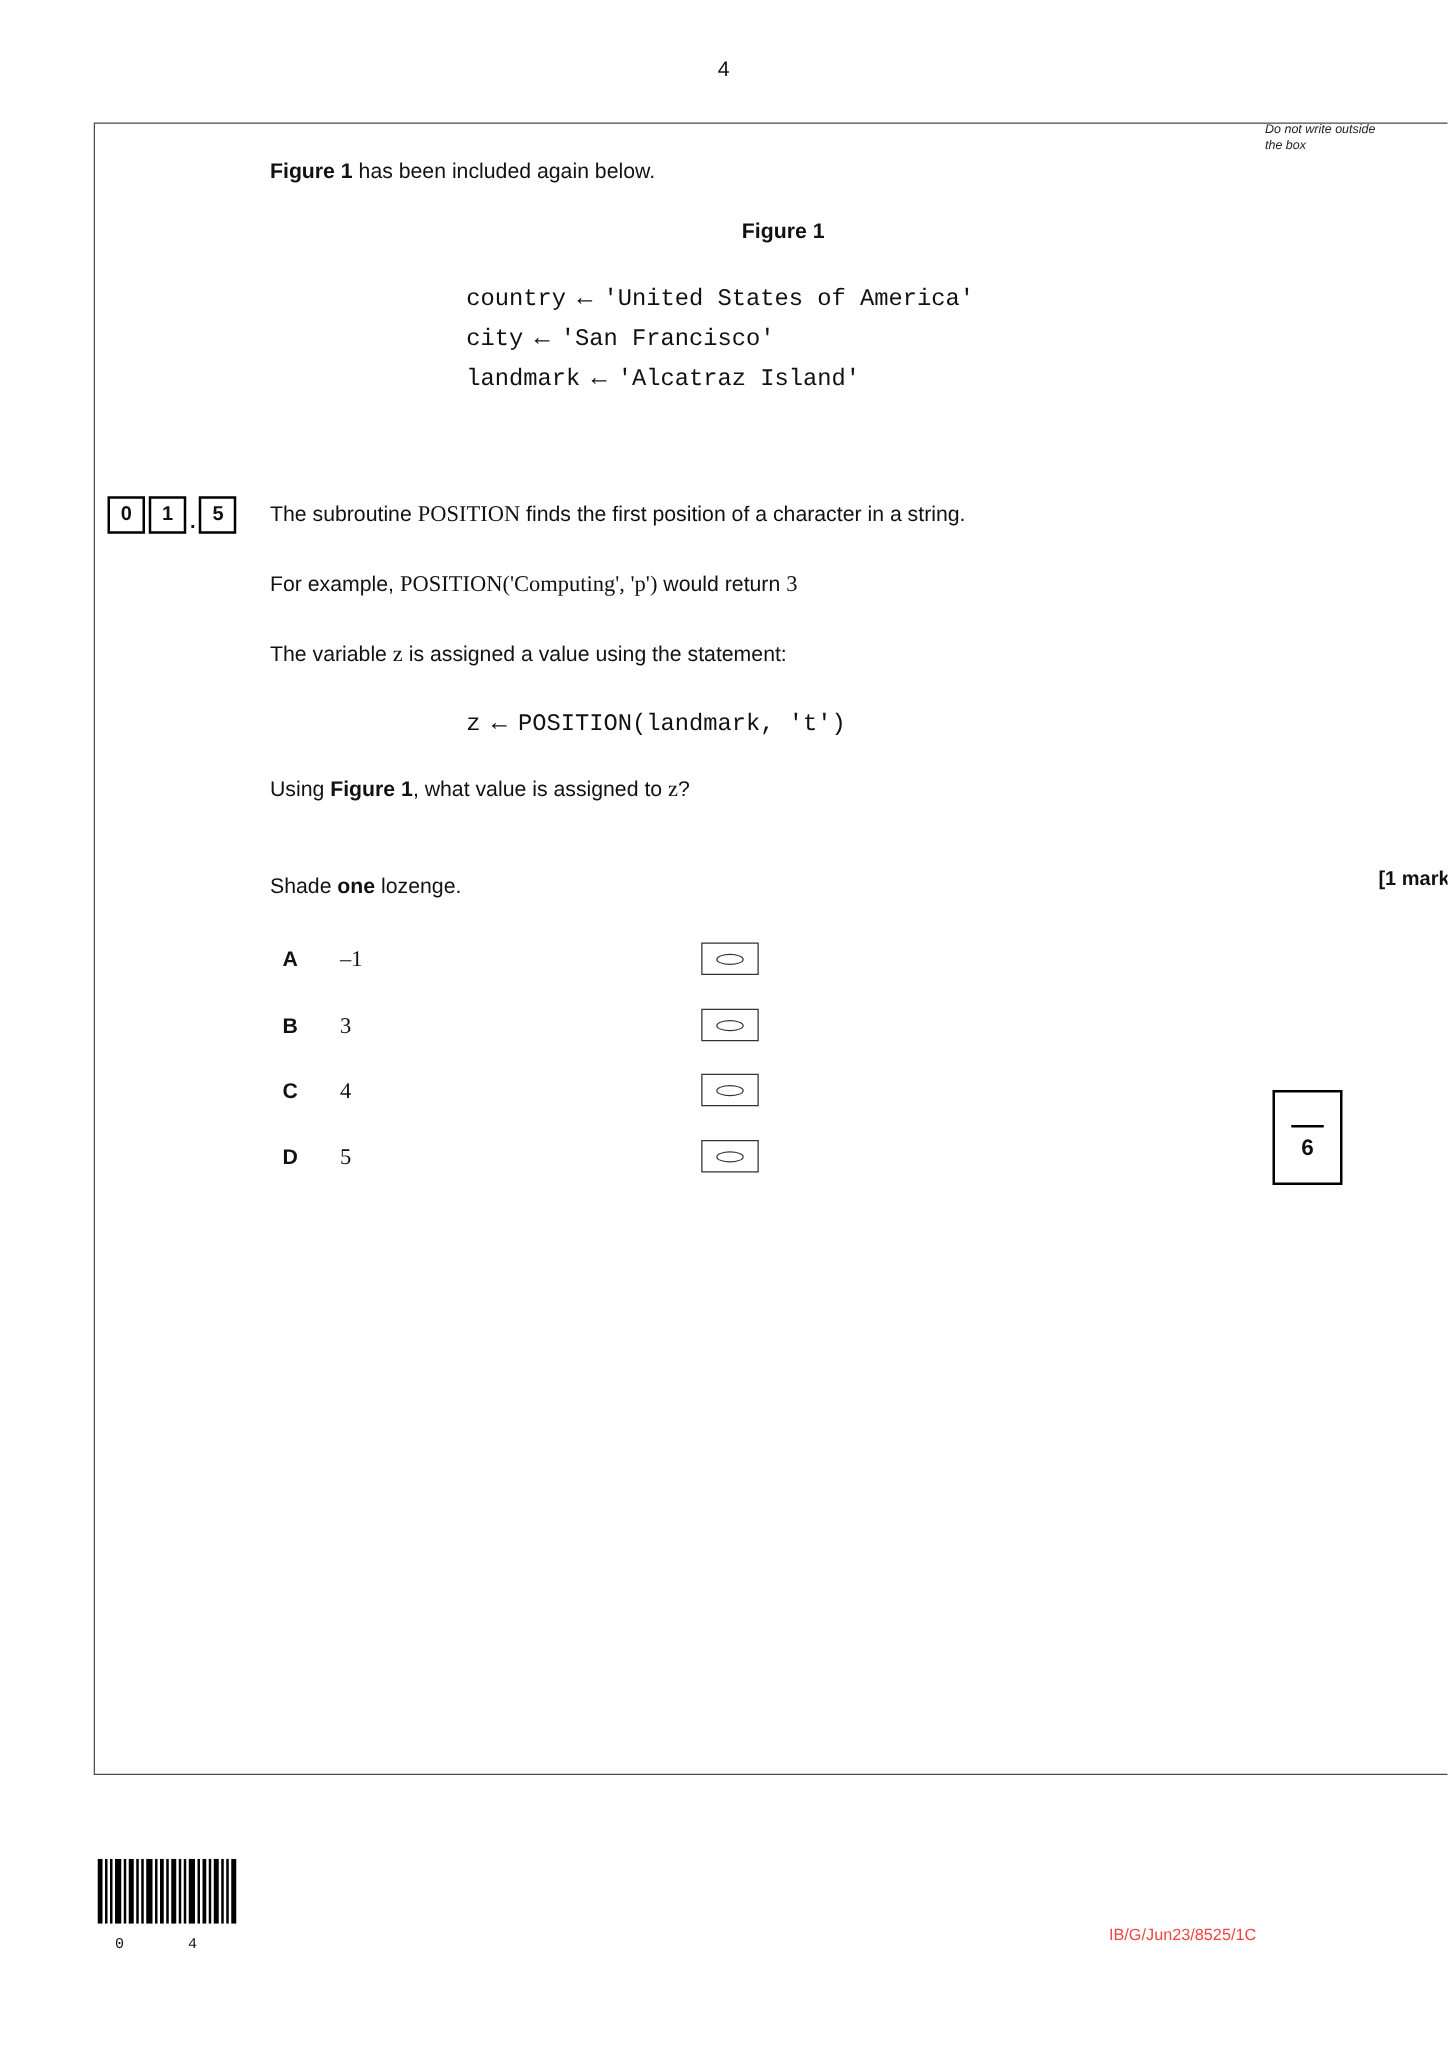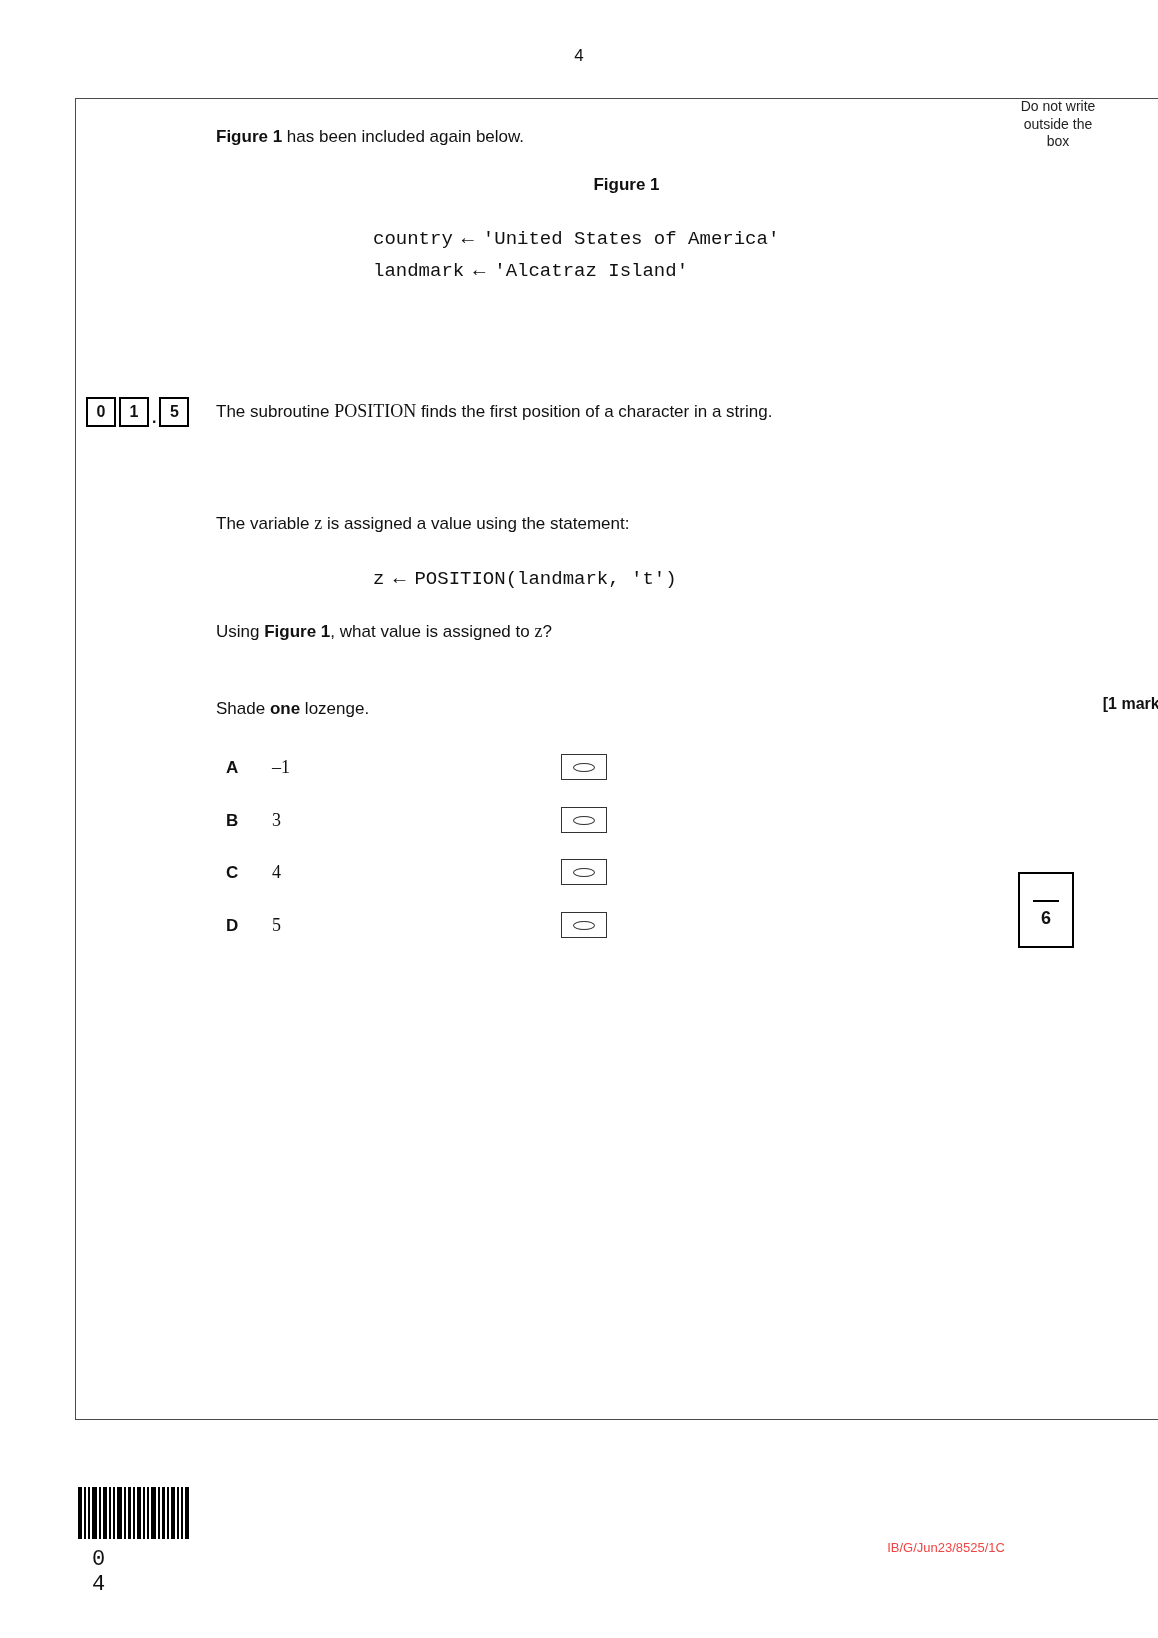--- a/index.html
+++ b/index.html
@@ -13,21 +13,21 @@
   .mono { font-family: Liberation Serif, serif; }
   .bold { font-weight: bold; }
 
   .page-number {
     position: absolute; top: 46px; left: 0; width: 100%;
     text-align: center; font-size: 17px;
   }
 
   .dnw-note {
     position: absolute; top: 98px; left: 1012px; width: 92px;
-    font-size: 14px; text-align: center;
+    font-size: 10px; font-style: italic; text-align: left;
     line-height: 1.25; color: #222;
   }
 
   .main-box {
     position: absolute; left: 75px; top: 98px;
     width: 1103px; height: 1322px;
     border: 1px solid #4a4a4a;
   }
 
   .intro { position: absolute; left: 140px; top: 28px; font-size: 17px; }
@@ -90,21 +90,21 @@
     position: absolute; left: 1018px; top: 872px;
     width: 56px; height: 76px; border: 2px solid #000;
     display: flex; flex-direction: column; align-items: center;
   }
   .total-line { display: block; width: 26px; border-top: 2px solid #000; margin-top: 26px; }
   .total-value { font-size: 18px; font-weight: bold; margin-top: 6px; }
 
   .barcode-wrap { position: absolute; left: 78px; top: 1487px; width: 116px; }
   .barcode-label {
     font-family: "Liberation Mono", "DejaVu Sans Mono", monospace;
-    font-size: 22px; letter-spacing: 22px; margin-top: 4px; margin-left: 14px;
+    font-size: 12px; letter-spacing: 22px; margin-top: 4px; margin-left: 14px;
   }
 
   .footer-ref {
     position: absolute; top: 1540px; right: 153px;
     font-size: 13px; color: #ef4444;
   }
 </style>
 </head>
 <body>
 
@@ -113,27 +113,29 @@
 <div class="dnw-note">Do not write outside the box</div>
 
 <div class="main-box">
 
   <div class="intro"><span class="bold">Figure 1</span><span> has been included again below.</span></div>
 
   <div class="figure-title">Figure 1</div>
 
   <div class="code-block">
     <div class="code-line"><span>country</span><span class="arrow">←</span><span>'United States of America'</span></div>
+    <div class="code-line"><span>city</span><span class="arrow">←</span><span>'San Francisco'</span></div>
     <div class="code-line"><span>landmark</span><span class="arrow">←</span><span>'Alcatraz Island'</span></div>
   </div>
 
   <div class="qnum-row"><span class="qnum-box">0</span><span class="qnum-box">1</span><span class="qnum-dot">.</span><span class="qnum-box">5</span></div>
 
   <div class="q-text qt1"><span>The subroutine </span><span class="mono">POSITION</span><span> finds the first position of a character in a string.</span></div>
 
+  <div class="q-text qt2"><span>For example, </span><span class="mono">POSITION('Computing', 'p')</span><span> would return </span><span class="mono">3</span></div>
 
   <div class="q-text qt3"><span>The variable </span><span class="mono">z</span><span> is assigned a value using the statement:</span></div>
 
   <div class="statement code-line"><span>z</span><span class="arrow">←</span><span>POSITION(landmark, 't')</span></div>
 
   <div class="q-text qt4"><span>Using </span><span class="bold">Figure 1</span><span>, what value is assigned to </span><span class="mono">z</span><span>?</span></div>
 
   <div class="q-text qt5"><span>Shade </span><span class="bold">one</span><span> lozenge.</span></div>
 
   <div class="marks">[1 mark]</div>

